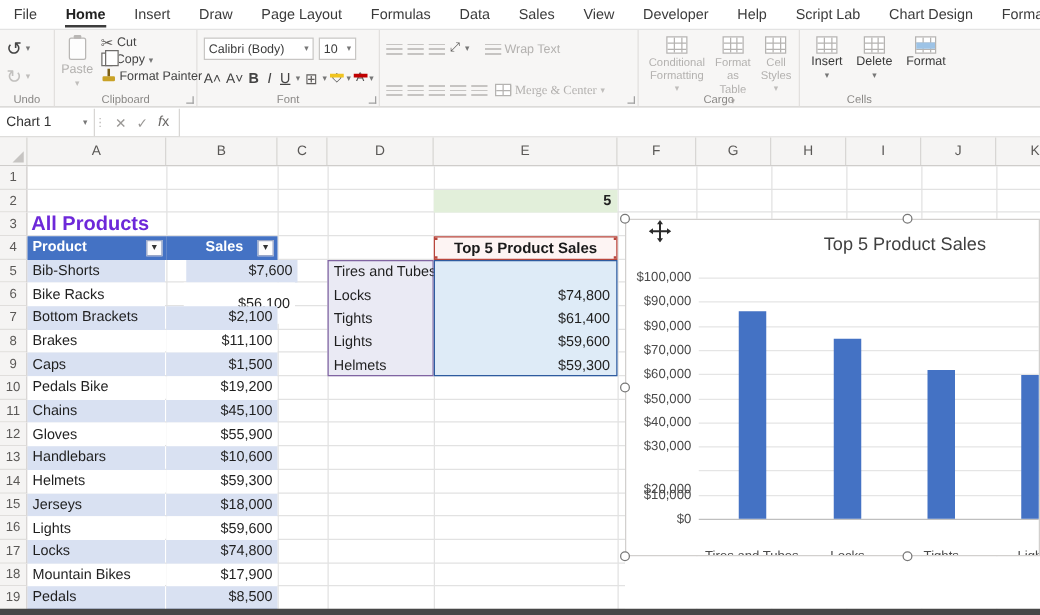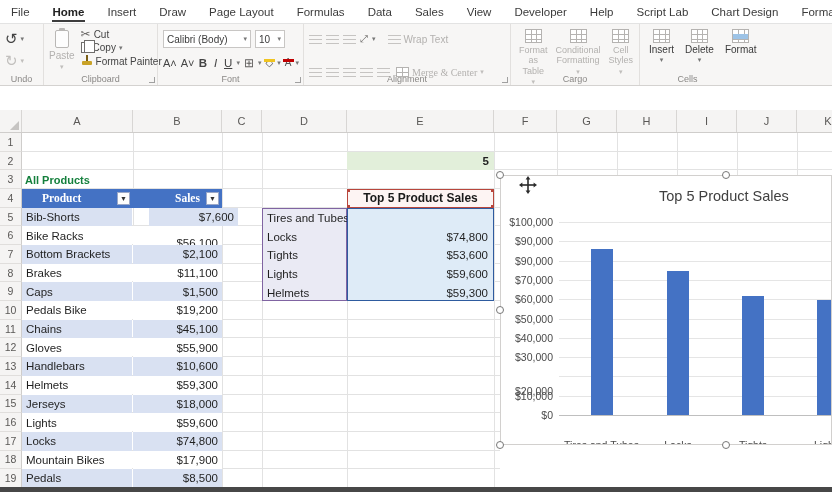--- a/index.html
+++ b/index.html
@@ -79,22 +79,22 @@
   .corner { position:absolute; left:0; top:0; width:22px; height:22px; border-right:1px solid #d8d6d4; }
   .corner::after { content:""; position:absolute; right:2px; bottom:2px; border-style:solid; border-width:0 0 9px 9px; border-color:transparent transparent #c6c4c2 transparent; }
   .rowhdr { position:absolute; left:0; width:22px; background:#f5f4f3; border-right:1px solid #cfcdcb;
             display:flex; align-items:center; justify-content:center; font-size:10.5px; color:#5a5856; border-bottom:1px solid #e0deDC; }
 
   .gridline-v { position:absolute; width:1px; background:#e2e2e2; }
   .gridline-h { position:absolute; height:1px; background:#e2e2e2; }
 
   
   .cell { position:absolute; display:flex; align-items:center; font-size:11.5px; color:#1f1f1f; overflow:hidden; white-space:nowrap; }
-  .all-products { font-weight:bold; color:#15803d; padding-left:3px; font-size:11px; }
-  .thead { color:#fff; font-weight:bold; font-size:11.5px; padding-left:20px;font-family:Liberation Serif, serif; }
+  .all-products { font-weight:bold; color:#6d28d9; padding-left:3px; font-size:16px; }
+  .thead { color:#fff; font-weight:bold; font-size:11.5px; padding-left:4px; }
   .filter-btn { position:absolute; right:3px; top:3px; width:13px; height:13px; background:#fdfdfd;
                 border:1px solid #9aa7c7; display:flex; align-items:center; justify-content:center;
                 font-size:7px; color:#333; }
   .tcell-name { padding-left:4px; }
   .tcell-val { justify-content:flex-end; padding-right:4px; }
 
   
   .e2cell { font-weight:bold; justify-content:flex-end; padding-right:5px; color:#222; }
   .e4cell { font-weight:bold; justify-content:center; font-size:12px; color:#1a1a1a; }
   .range-handle { position:absolute; width:4px; height:4px; }
@@ -233,33 +233,32 @@
         <span class="hlines off"></span>
         <span class="hlines off"></span>
         <span class="hlines off"></span>
         <span class="rbtn disabled" style="margin-left:2px">
             <span class="tbl-ic" style="width:13px;height:10px"></span>
             <span>Merge &amp; Center</span>
             <span class="caret">▾</span>
           </span>
       </div>
       <span class="launcher"></span>
-      <div class="rgroup-label">Alignment</div>
     </div>
 
 
     <div class="rgroup" style="width:129px; display:flex; align-items:flex-start; gap:2px; padding-top:5px;">
       <div class="styles-item disabled">
         <span class="tbl-ic"></span>
-        <span>Format as Table</span>
+        <span>Conditional Formatting</span>
           <span class="caret">▾</span>
       </div>
       <div class="styles-item disabled">
         <span class="tbl-ic"></span>
-        <span>Conditional Formatting</span>
+        <span>Format as Table</span>
           <span class="caret">▾</span>
       </div>
       <div class="styles-item disabled">
         <span class="tbl-ic"></span>
         <span>Cell Styles</span>
           <span class="caret">▾</span>
       </div>
       <div class="rgroup-label">Cargo</div>
     </div>
 
@@ -275,20 +274,33 @@
           <span class="caret">▾</span>
       </div>
       <div class="cells-item">
         <span class="tbl-ic blue-row"></span>
         <span>Format</span>
       </div>
       <div class="rgroup-label">Cells</div>
     </div>
   </div>
 
+  <div class="fbar">
+    <div class="namebox">
+        <span>Chart 1</span>
+        <span class="caret">▾</span>
+      </div>
+    <div class="fdots">⋮</div>
+    <div class="fbtns">
+      <span class="fbtn">✕</span>
+      <span class="fbtn">✓</span>
+      <span class="fx"><i>f</i>x</span>
+    </div>
+    <div class="finput"></div>
+  </div>
 
   <div class="colhdrs" id="colHeaders">
     <div class="corner"></div>
   <div class="colhdr" style="left:22px;width:111px;">A</div>
       <div class="colhdr" style="left:133px;width:89px;">B</div>
       <div class="colhdr" style="left:222px;width:40px;">C</div>
       <div class="colhdr" style="left:262px;width:85px;">D</div>
       <div class="colhdr" style="left:347px;width:147px;">E</div>
       <div class="colhdr" style="left:494px;width:63px;">F</div>
       <div class="colhdr" style="left:557px;width:60px;">G</div>
@@ -348,21 +360,21 @@
         <div class="gridline-h" style="top:449.56px;left:22px;width:810px;"></div>
         <div class="gridline-h" style="top:468.24px;left:22px;width:810px;"></div>
         <div class="gridline-h" style="top:486.92px;left:22px;width:810px;"></div>
       </div>
       <div class="cell all-products" style="left:22px;top:170.36px;width:200px;height:18.68px;">All Products</div>
       <div class="cell thead" style="left:22px;top:189.04px;width:111px;height:18.68px;background:#4472C4;">Product<div class="filter-btn">▼</div></div>
       <div class="cell thead" style="left:133px;top:189.04px;width:89px;height:18.68px;background:#4472C4;justify-content:center;">Sales<div class="filter-btn">▼</div></div>
       <div class="cell tcell-name" style="left:22px;top:207.72px;width:110px;height:18.68px;background:#D9E1F2;">Bib-Shorts</div>
       <div class="cell tcell-val" style="left:149px;top:207.72px;width:89px;height:18.68px;background:#D9E1F2;">$7,600</div>
       <div class="cell tcell-name" style="left:22px;top:226.4px;width:110px;height:18.68px;background:#ffffff;">Bike Racks</div>
-      <div class="cell tcell-val" style="left:133px;top:226.4px;width:89px;height:33px;background:#ffffff;">$56,100</div>
+      <div class="cell tcell-val" style="left:147px;top:226.4px;width:89px;height:33px;background:#ffffff;">$56,100</div>
       <div class="cell tcell-name" style="left:22px;top:245.07999999999998px;width:110px;height:18.68px;background:#D9E1F2;">Bottom Brackets</div>
       <div class="cell tcell-val" style="left:133px;top:245.07999999999998px;width:89px;height:18.68px;background:#D9E1F2;">$2,100</div>
       <div class="cell tcell-name" style="left:22px;top:263.76px;width:110px;height:18.68px;background:#ffffff;">Brakes</div>
       <div class="cell tcell-val" style="left:133px;top:263.76px;width:89px;height:18.68px;background:#ffffff;">$11,100</div>
       <div class="cell tcell-name" style="left:22px;top:282.44px;width:110px;height:18.68px;background:#D9E1F2;">Caps</div>
       <div class="cell tcell-val" style="left:133px;top:282.44px;width:89px;height:18.68px;background:#D9E1F2;">$1,500</div>
       <div class="cell tcell-name" style="left:22px;top:301.12px;width:110px;height:18.68px;background:#ffffff;">Pedals Bike</div>
       <div class="cell tcell-val" style="left:133px;top:301.12px;width:89px;height:18.68px;background:#ffffff;">$19,200</div>
       <div class="cell tcell-name" style="left:22px;top:319.8px;width:110px;height:18.68px;background:#D9E1F2;">Chains</div>
       <div class="cell tcell-val" style="left:133px;top:319.8px;width:89px;height:18.68px;background:#D9E1F2;">$45,100</div>
@@ -386,21 +398,21 @@
       <div class="cell e4cell" style="left:347px;top:189.04px;width:147px;height:18.68px;background:#FDF4F3;border:1.6px solid #B8463C;z-index:5;">Top 5 Product Sales<div class="range-handle" style="left:-2px;top:-2px;background:#B8463C;"></div><div class="range-handle" style="left:143px;top:-2px;background:#B8463C;"></div><div class="range-handle" style="left:-2px;top:15px;background:#B8463C;"></div><div class="range-handle" style="left:143px;top:15px;background:#B8463C;"></div></div>
       <div style="position:absolute;left:262px;top:207.72px;width:85px;height:93.4px;background:#EAEAF4;border:1.4px solid #8064A2;z-index:4;">
         <div class="cell tcell-name" style="left:0;top:0px;width:96px;height:18.68px;">Tires and Tubes</div>
         <div class="cell tcell-name" style="left:0;top:18.68px;width:96px;height:18.68px;">Locks</div>
         <div class="cell tcell-name" style="left:0;top:37.36px;width:96px;height:18.68px;">Tights</div>
         <div class="cell tcell-name" style="left:0;top:56.04px;width:96px;height:18.68px;">Lights</div>
         <div class="cell tcell-name" style="left:0;top:74.72px;width:96px;height:18.68px;">Helmets</div>
       </div>
       <div style="position:absolute;left:347px;top:207.72px;width:147px;height:93.4px;background:#DEEBF7;border:1.6px solid #2E5B9F;z-index:5;">
         <div class="cell tcell-val" style="left:0;top:18.68px;width:144px;height:18.68px;">$74,800</div>
-        <div class="cell tcell-val" style="left:0;top:37.36px;width:144px;height:18.68px;">$53,600</div>
+        <div class="cell tcell-val" style="left:0;top:37.36px;width:144px;height:18.68px;">$61,400</div>
         <div class="cell tcell-val" style="left:0;top:56.04px;width:144px;height:18.68px;">$59,600</div>
         <div class="cell tcell-val" style="left:0;top:74.72px;width:144px;height:18.68px;">$59,300</div>
       </div>
       <div class="under-chart" style="left:500px;top:445px;width:332px;height:42px;"></div>
       <div class="chart" style="left:500px;top:175px;width:332px;height:270px;z-index:10;">
         <div class="chart-title" style="left:158px;top:12px;">Top 5 Product Sales</div>
         <div class="cgrid axis" style="left:58px;top:239px;width:274px;"></div>
         <div class="ytick" style="left:-8px;top:233px;">$0</div>
         <div class="cgrid" style="left:58px;top:219.7px;width:274px;"></div>
         <div class="ytick" style="left:-8px;top:213.7px;">$10,000</div>

